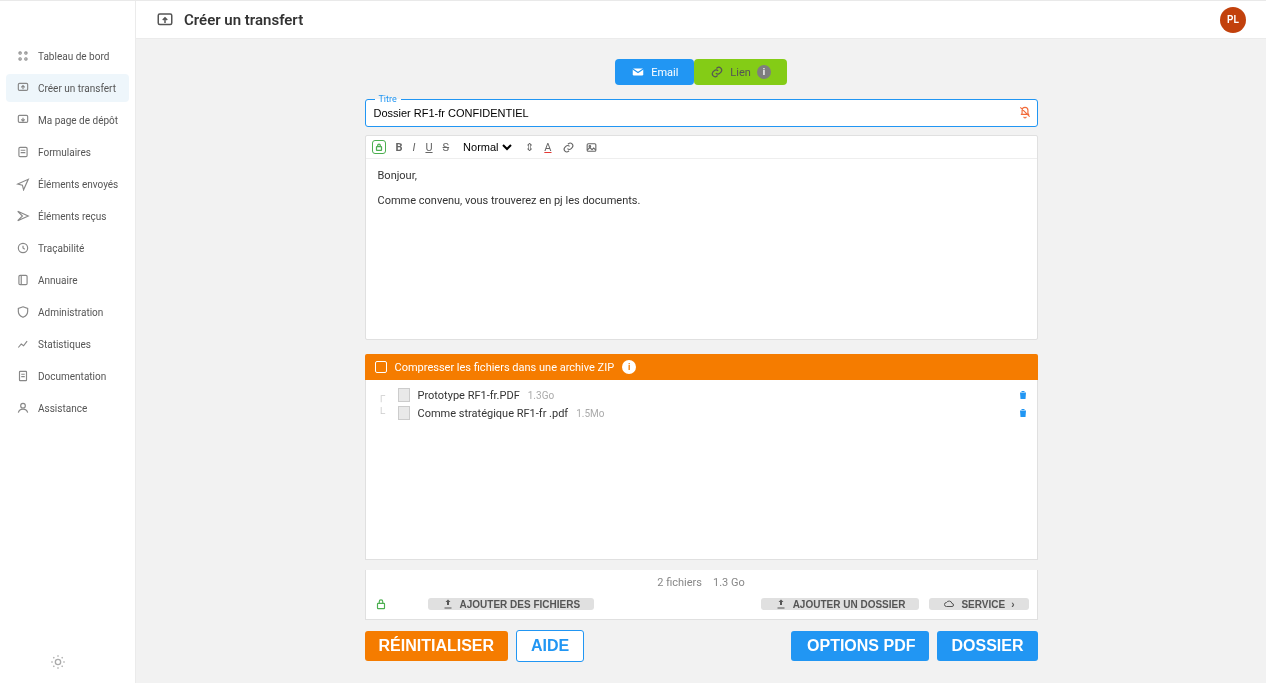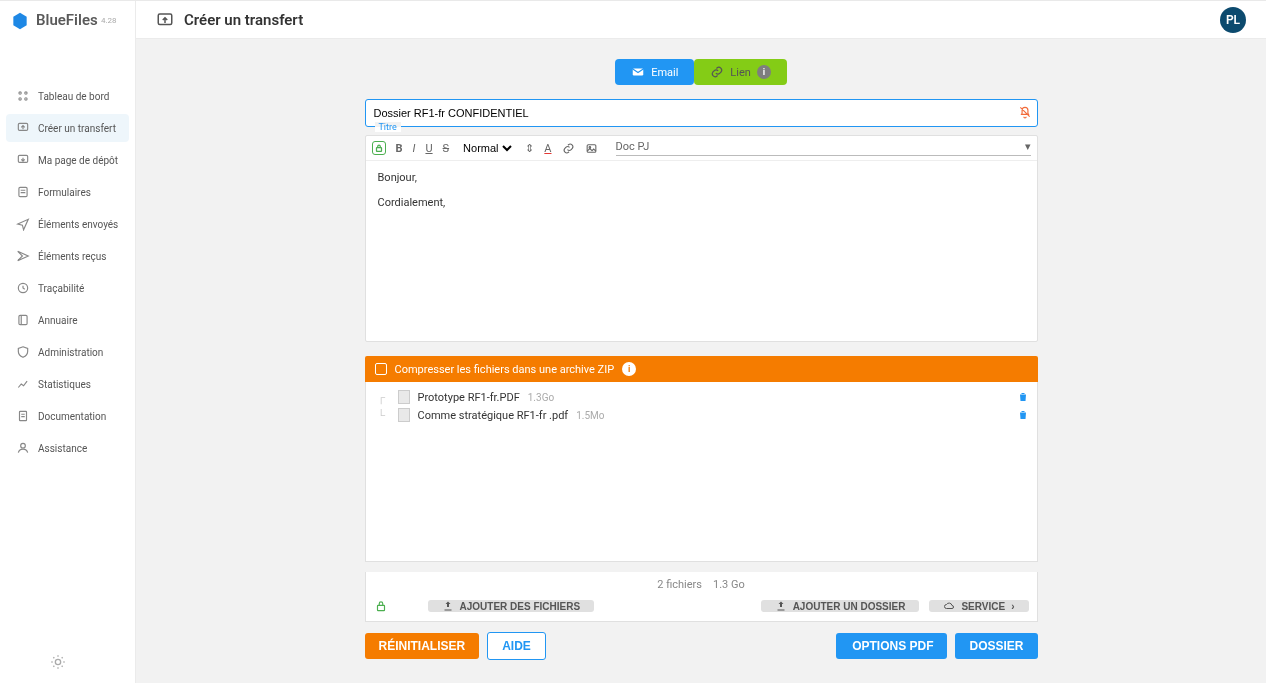--- a/index.html
+++ b/index.html
@@ -14,31 +14,31 @@
   .nav-item { display:flex; align-items:center; gap:8px; padding:7px 10px; cursor:pointer; border-radius:4px; margin:1px 6px; }
   .nav-item.active { background:#eef6fb; }
   .nav-item .nicon { width:14px; height:14px; flex:none; color:#888;}
   .nav-item span { font-size:10px; color:#555;}
   .sidebar-footer { margin-top:auto; padding:10px;}
   .brightness { width:16px; height:16px; color:#aaa; margin-left:40px;}
   .main { flex:1; display:flex; flex-direction:column; }
   .header { height:38px; background:#fff; border-bottom:1px solid #ebebeb; display:flex; align-items:center; padding:0 20px; gap:10px;}
   .header .hicon{width:18px;height:18px;color:#555;}
   .header h1 { font-size:15px; font-weight:600; color:#333;}
-  .avatar { margin-left:auto; width:26px; height:26px; border-radius:50%; background:#0c4a6e; color:#fff; font-size:12px; font-weight:600; display:flex; align-items:center; justify-content:center;}
+  .avatar { margin-left:auto; width:26px; height:26px; border-radius:50%; background:#c2410c; color:#fff; font-size:10px; font-weight:600; display:flex; align-items:center; justify-content:center;}
   .content { flex:1; overflow:auto; padding:20px 0 10px; display:flex; justify-content:center;}
   .card { width:673px; display:flex; flex-direction:column;}
   .tabs { display:flex; justify-content:center; gap:0; }
   .tab { display:flex; align-items:center; gap:6px; padding:6px 16px; border-radius:4px; font-size:11px; cursor:pointer;}
   .tab.email { background:#2196f3; color:#fff;}
   .tab.link { background:#84cc16; color:#555;}
   .tab .ticon{width:14px;height:14px;}
   .info-circ{width:14px;height:14px;border-radius:50%;background:#7e7e7e;color:#fff;font-size:9px;display:inline-flex;align-items:center;justify-content:center;font-weight:700;}
   .title-field { position:relative; margin-top:14px;}
-  .title-field .float-label{position:absolute;top:-5px;left:10px;font-size:9px;color:#2196f3;background:linear-gradient(#f2f2f2 50%,#fff 50%);padding:0 4px;margin-top:28px;}
+  .title-field .float-label{position:absolute;top:-5px;left:10px;font-size:9px;color:#2196f3;background:linear-gradient(#f2f2f2 50%,#fff 50%);padding:0 4px;}
   .title-field input { width:100%; border:1px solid #2196f3; border-radius:3px; background:#fff; height:28px; padding:0 30px 0 8px; font-size:11px;}
   .title-field .bell { position:absolute; right:6px; top:6px; width:14px; height:14px; color:#f26b3a;}
   .editor { border:1px solid #e0e0e0; background:#fff; border-radius:2px; margin-top:8px; display:flex; flex-direction:column; }
   .toolbar { border-bottom:1px solid #eee; padding:4px 6px; display:flex; align-items:center; gap:10px; font-size:11px; color:#666;}
   .tb-btn{cursor:pointer;}
   .lock{width:14px;height:14px;display:flex;align-items:center;justify-content:center;border:1px solid #4caf50;border-radius:3px;color:#4caf50;}
   .toolbar select{border:none;font-size:11px;background:transparent;}
   .docpj{flex:1;border-bottom:1px solid #bbb;margin-left:8px;display:flex;align-items:center;justify-content:space-between;padding-bottom:2px;}
   .editor-body { padding:10px 12px; font-size:11px; color:#333; height:180px;}
   .editor-body p { margin-bottom:12px;}
@@ -52,41 +52,32 @@
   .file-name{color:#333;}
   .file-size{color:#aaa;font-size:10px;}
   .del-ic{margin-left:auto;width:12px;height:14px;color:#2196f3;cursor:pointer;}
   .file-stats{text-align:center;color:#888;font-size:11px;margin-top:10px;background:#fff;border-left:1px solid #e0e0e0;border-right:1px solid #e0e0e0;padding-top:6px;}
   .btnrow{display:flex;gap:10px;padding:8px;background:#fff;border:1px solid #e0e0e0;border-top:none;align-items:center;}
   .lock2{width:14px;height:14px;color:#4caf50;}
   .graybtn{flex:none;background:#e0e0e0;color:#555;font-size:10px;font-weight:600;padding:0 14px;border:none;border-radius:3px;display:flex;align-items:center;gap:6px;cursor:pointer;}
   .graybtn.service{margin-left:auto;}
   .spacer{flex:1;}
   .footer{display:flex;gap:8px;margin-top:10px;align-items:center;}
-  .btn{font-size:12px;font-weight:600;padding:6px 14px;border-radius:3px;cursor:pointer;}
+  .btn{font-size:16px;font-weight:600;padding:6px 14px;border-radius:3px;cursor:pointer;}
   .btn.reset{background:#f57c00;color:#fff;border:none;}
   .btn.help{background:#fff;border:1px solid #2196f3;color:#2196f3;}
   .btn.opt{background:#2196f3;color:#fff;border:none;padding-left:16px;}
   .btn.next{background:#2196f3;color:#fff;border:none;}
   .footer .spacer{flex:1;}
 </style>
 </head>
 <body>
 
 <div class="app">
   <aside class="sidebar">
-    <div class="logo">
-      <svg class="logo-icon" viewBox="0 0 24 24">
-          <polygon points="12,2 20,7 20,17 12,22 4,17 4,7" fill="#1e88e5"></polygon>
-        </svg>
-      <div>
-        <span class="logo-text">BlueFiles</span>
-        <span class="logo-ver">4.28</span>
-      </div>
-    </div>
     <nav class="nav">
       <div class="nav-item">
         <svg class="nicon" viewBox="0 0 24 24" fill="none" stroke="currentColor" stroke-width="2">
             <circle cx="7" cy="7" r="2"></circle>
             <circle cx="17" cy="7" r="2"></circle>
             <circle cx="7" cy="17" r="2"></circle>
             <circle cx="17" cy="17" r="2"></circle>
           </svg>
         <span>Tableau de bord</span>
       </div>
@@ -225,28 +216,24 @@
             <span class="tb-btn">⇕</span>
             <span class="tb-btn" style="text-decoration:underline;text-decoration-color:#e53935;">A</span>
             <svg class="tb-btn" width="13" height="13" viewBox="0 0 24 24" fill="none" stroke="currentColor" stroke-width="2">
                 <path d="M10 14a5 5 0 007 0l2-2a5 5 0 00-7-7l-1 1M14 10a5 5 0 00-7 0l-2 2a5 5 0 007 7l1-1"></path>
               </svg>
             <svg class="tb-btn" width="13" height="13" viewBox="0 0 24 24" fill="none" stroke="currentColor" stroke-width="2">
                 <rect x="4" y="5" width="16" height="14" rx="2"></rect>
                 <circle cx="9" cy="10" r="1.5"></circle>
                 <path d="M4 17l5-5 4 4 3-3 4 4"></path>
               </svg>
-            <div class="docpj">
-              <span>Doc PJ</span>
-              <span>▾</span>
-            </div>
           </div>
           <div class="editor-body">
             <p>Bonjour,</p>
-            <p>Cordialement,</p>
+            <p>Comme convenu, vous trouverez en pj les documents.</p>
           </div>
         </div>
 
         <div class="zipbar">
           <span class="cb"></span>
           <span>Compresser les fichiers dans une archive ZIP</span>
           <span class="info-circ">i</span>
         </div>
 
         <div class="filelist">

